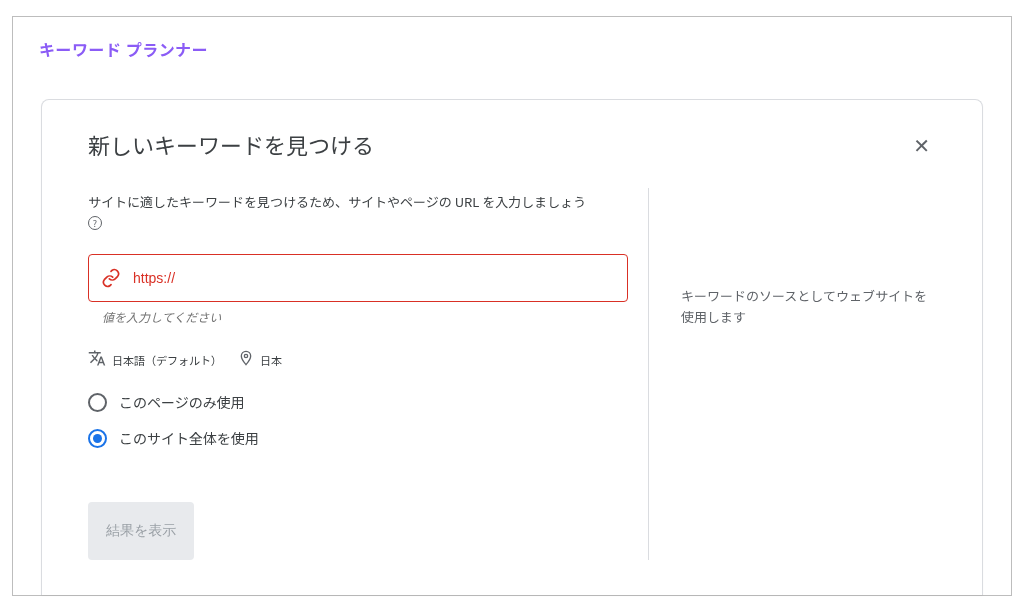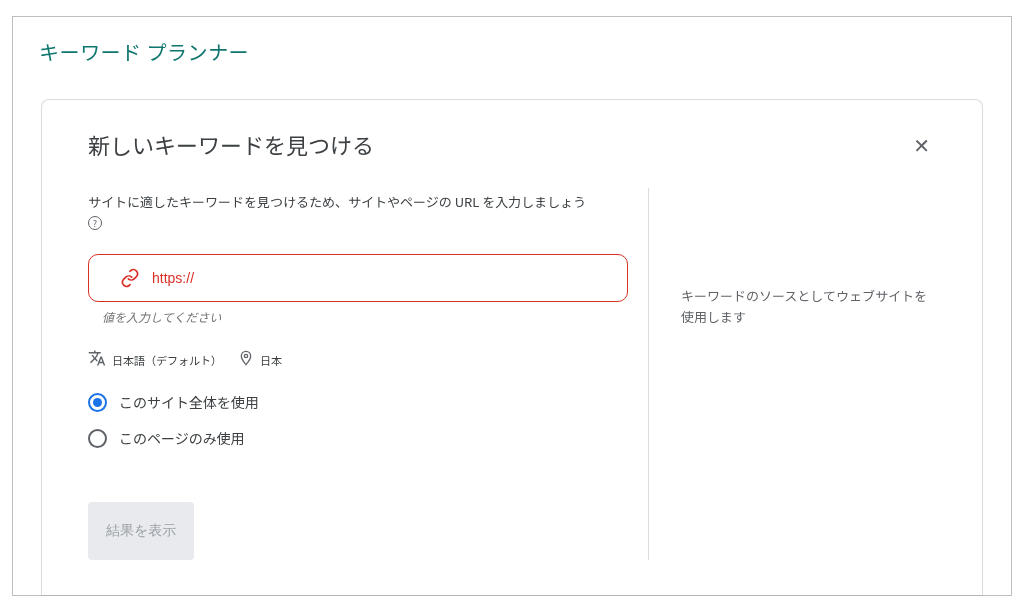--- a/index.html
+++ b/index.html
@@ -12,23 +12,23 @@
     }
     .outer-frame {
       border: 1px solid #bdbdbd;
       width: 1000px;
       height: 580px;
       margin: 16px 12px;
       position: relative;
       background: #fff;
     }
     .page-title {
-      font-size: 20px;
-      font-weight: 400;
-      color: #0f766e;
+      font-size: 16px;
+      font-weight: 700;
+      color: #8b5cf6;
       padding: 20px 0 0 26px;
       letter-spacing: 0.5px;
     }
     .card {
       position: absolute;
       top: 82px;
       left: 28px;
       right: 28px;
       bottom: 0;
       border: 1px solid #dadce0;
@@ -116,24 +116,24 @@
       border: 1.2px solid #5f6368;
       border-radius: 50%;
       font-size: 9px;
       color: #5f6368;
       margin-top: 4px;
       vertical-align: top;
     }
     .url-input-wrap {
       margin-top: 18px;
       border: 1px solid #d93025;
-      border-radius: 10px;
-      display: flex;
-      align-items: center;
-      padding: 12px 31px;
+      border-radius: 4px;
+      display: flex;
+      align-items: center;
+      padding: 12px 12px;
       height: 48px;
     }
     .link-icon svg { display: block; }
     .url-input {
       border: none;
       outline: none;
       margin-left: 12px;
       font-size: 14px;
       color: #d93025;
       flex: 1;
@@ -244,28 +244,28 @@
                   <path d="M12 2C8 2 5 5 5 9c0 5 7 13 7 13s7-8 7-13c0-4-3-7-7-7z"></path>
                   <circle cx="12" cy="9" r="2.5"></circle>
                 </svg>
             </span>
             <span>日本</span>
           </div>
         </div>
 
         <div class="radio-group">
           <label class="radio-item">
+            <span class="radio-outer unselected"></span>
+            <span>このページのみ使用</span>
+          </label>
+          <label class="radio-item">
             <span class="radio-outer selected">
                 <span class="radio-inner"></span>
               </span>
             <span>このサイト全体を使用</span>
-          </label>
-          <label class="radio-item">
-            <span class="radio-outer unselected"></span>
-            <span>このページのみ使用</span>
           </label>
         </div>
 
         <button class="submit-btn">結果を表示</button>
       </div>
 
       <div class="right-col">
         <div>キーワードのソースとしてウェブサイトを使用します</div>
       </div>
     </div>

